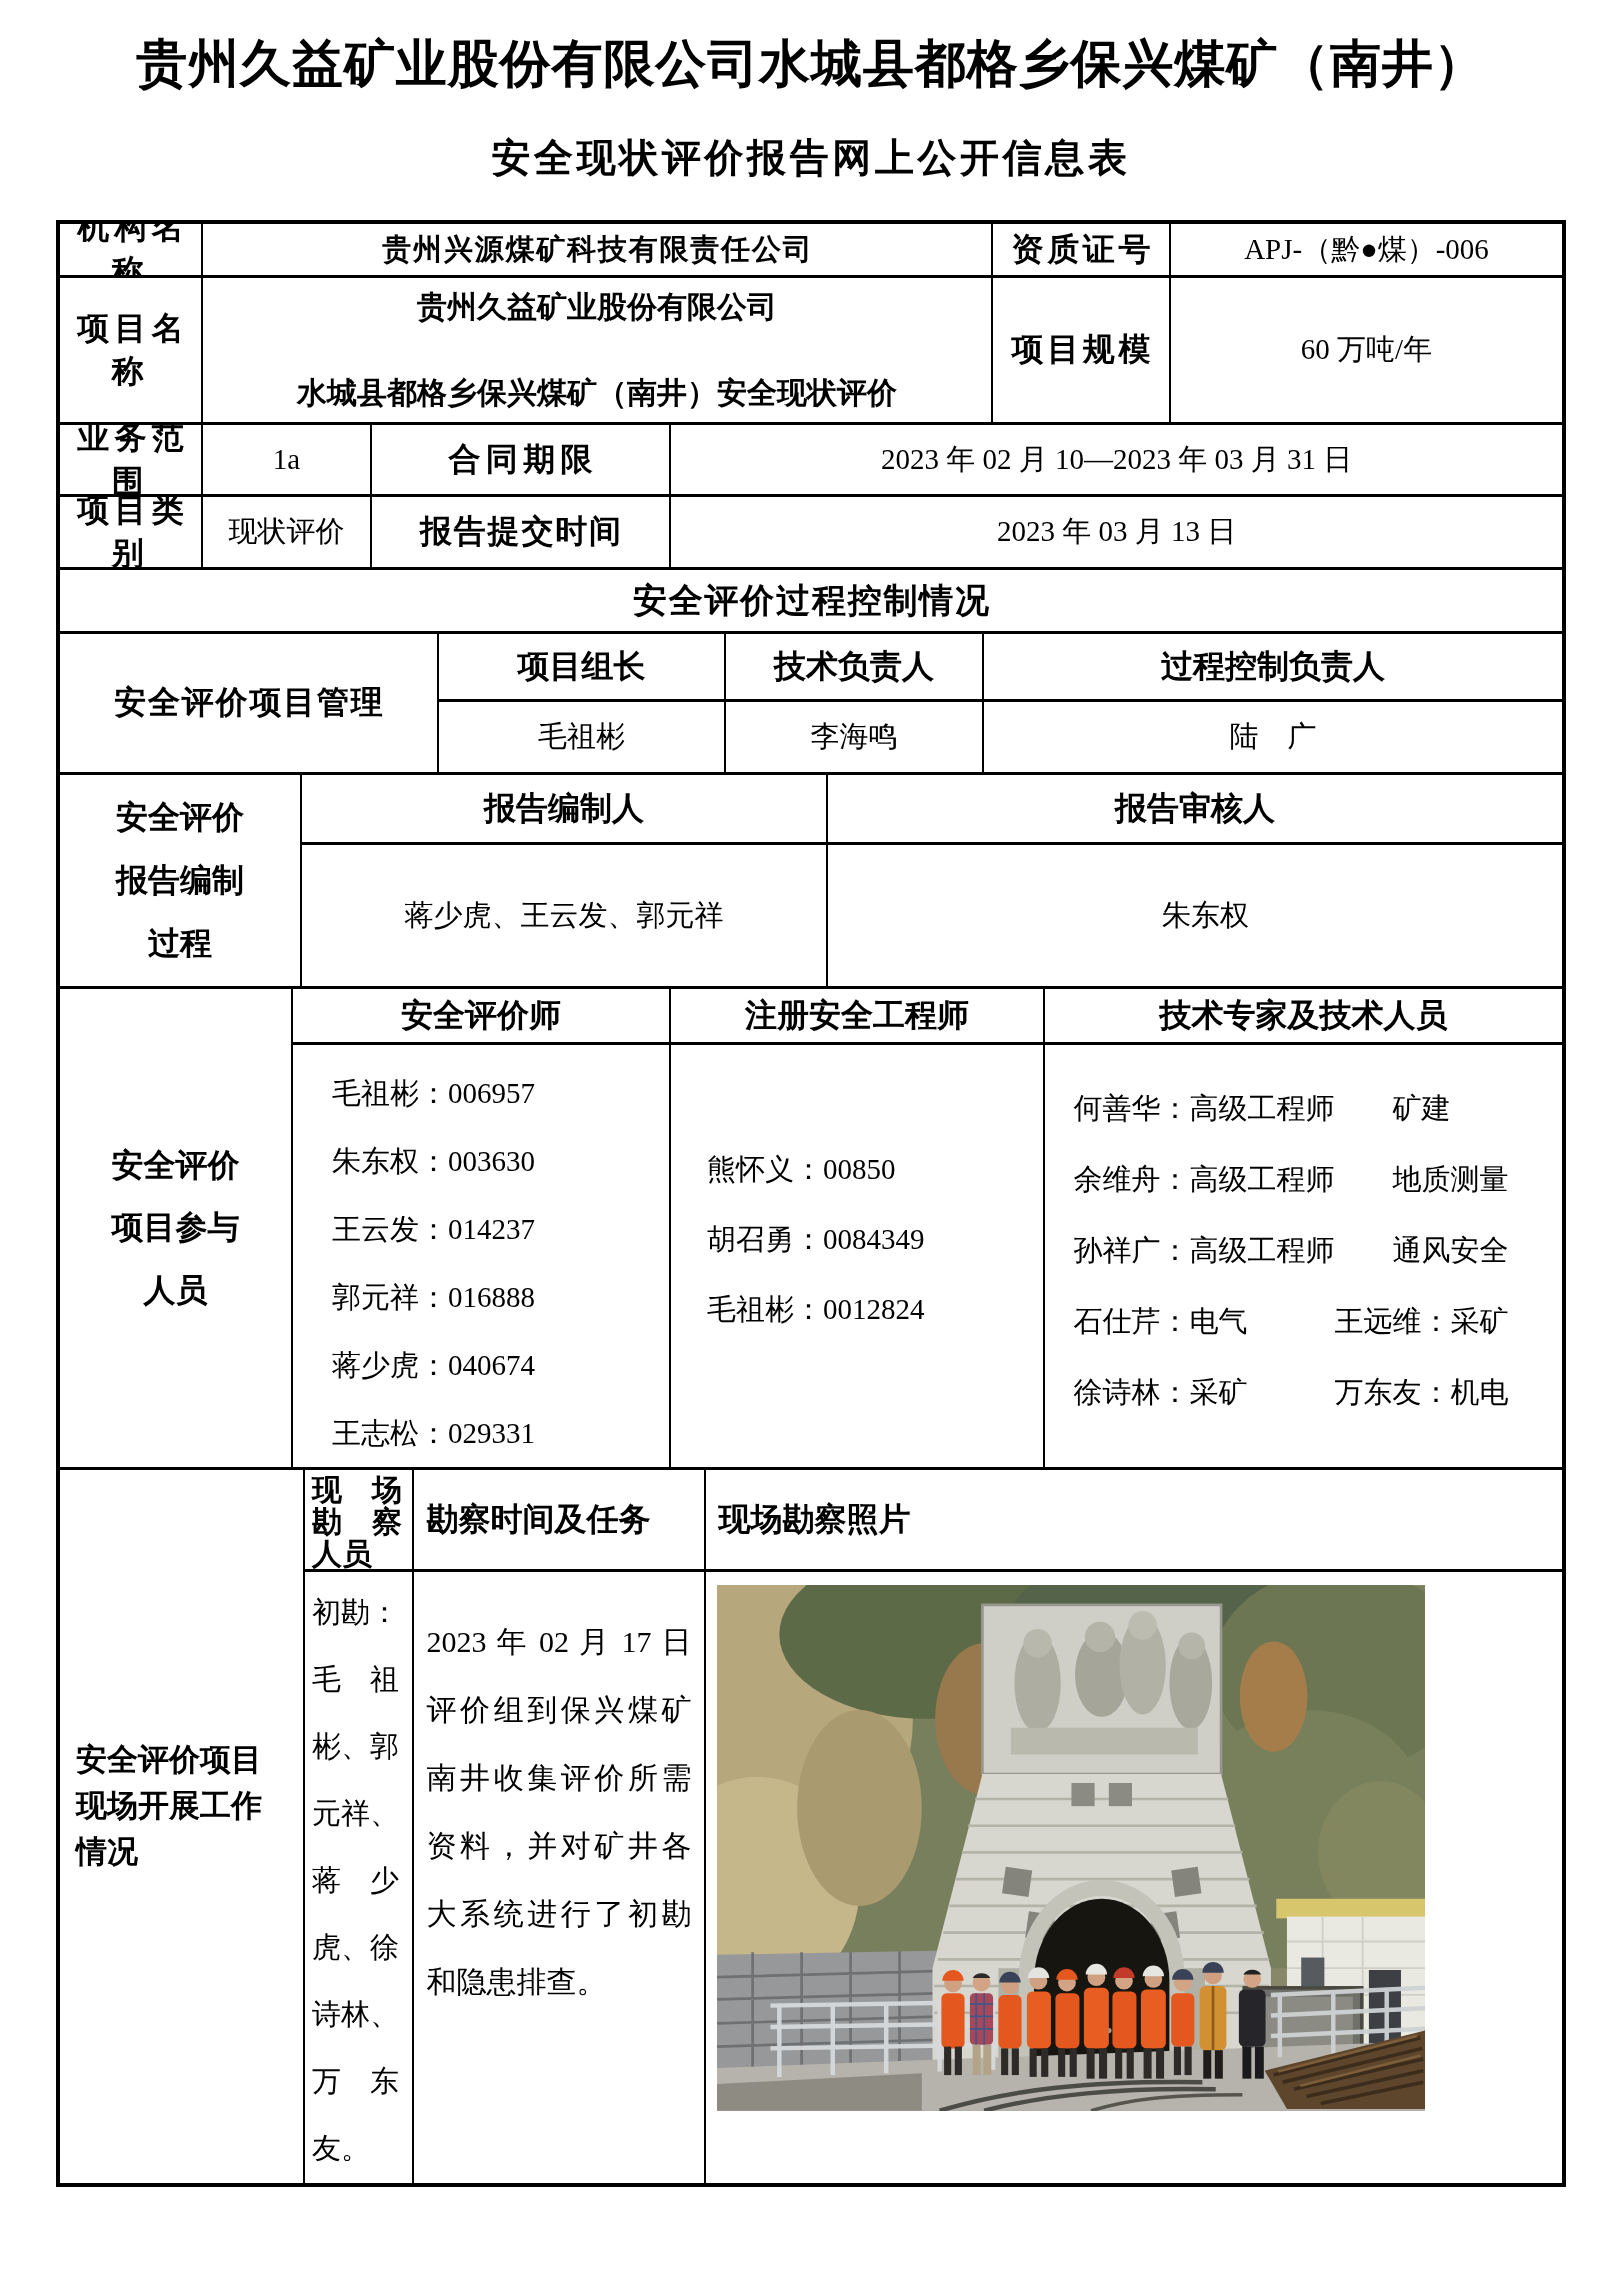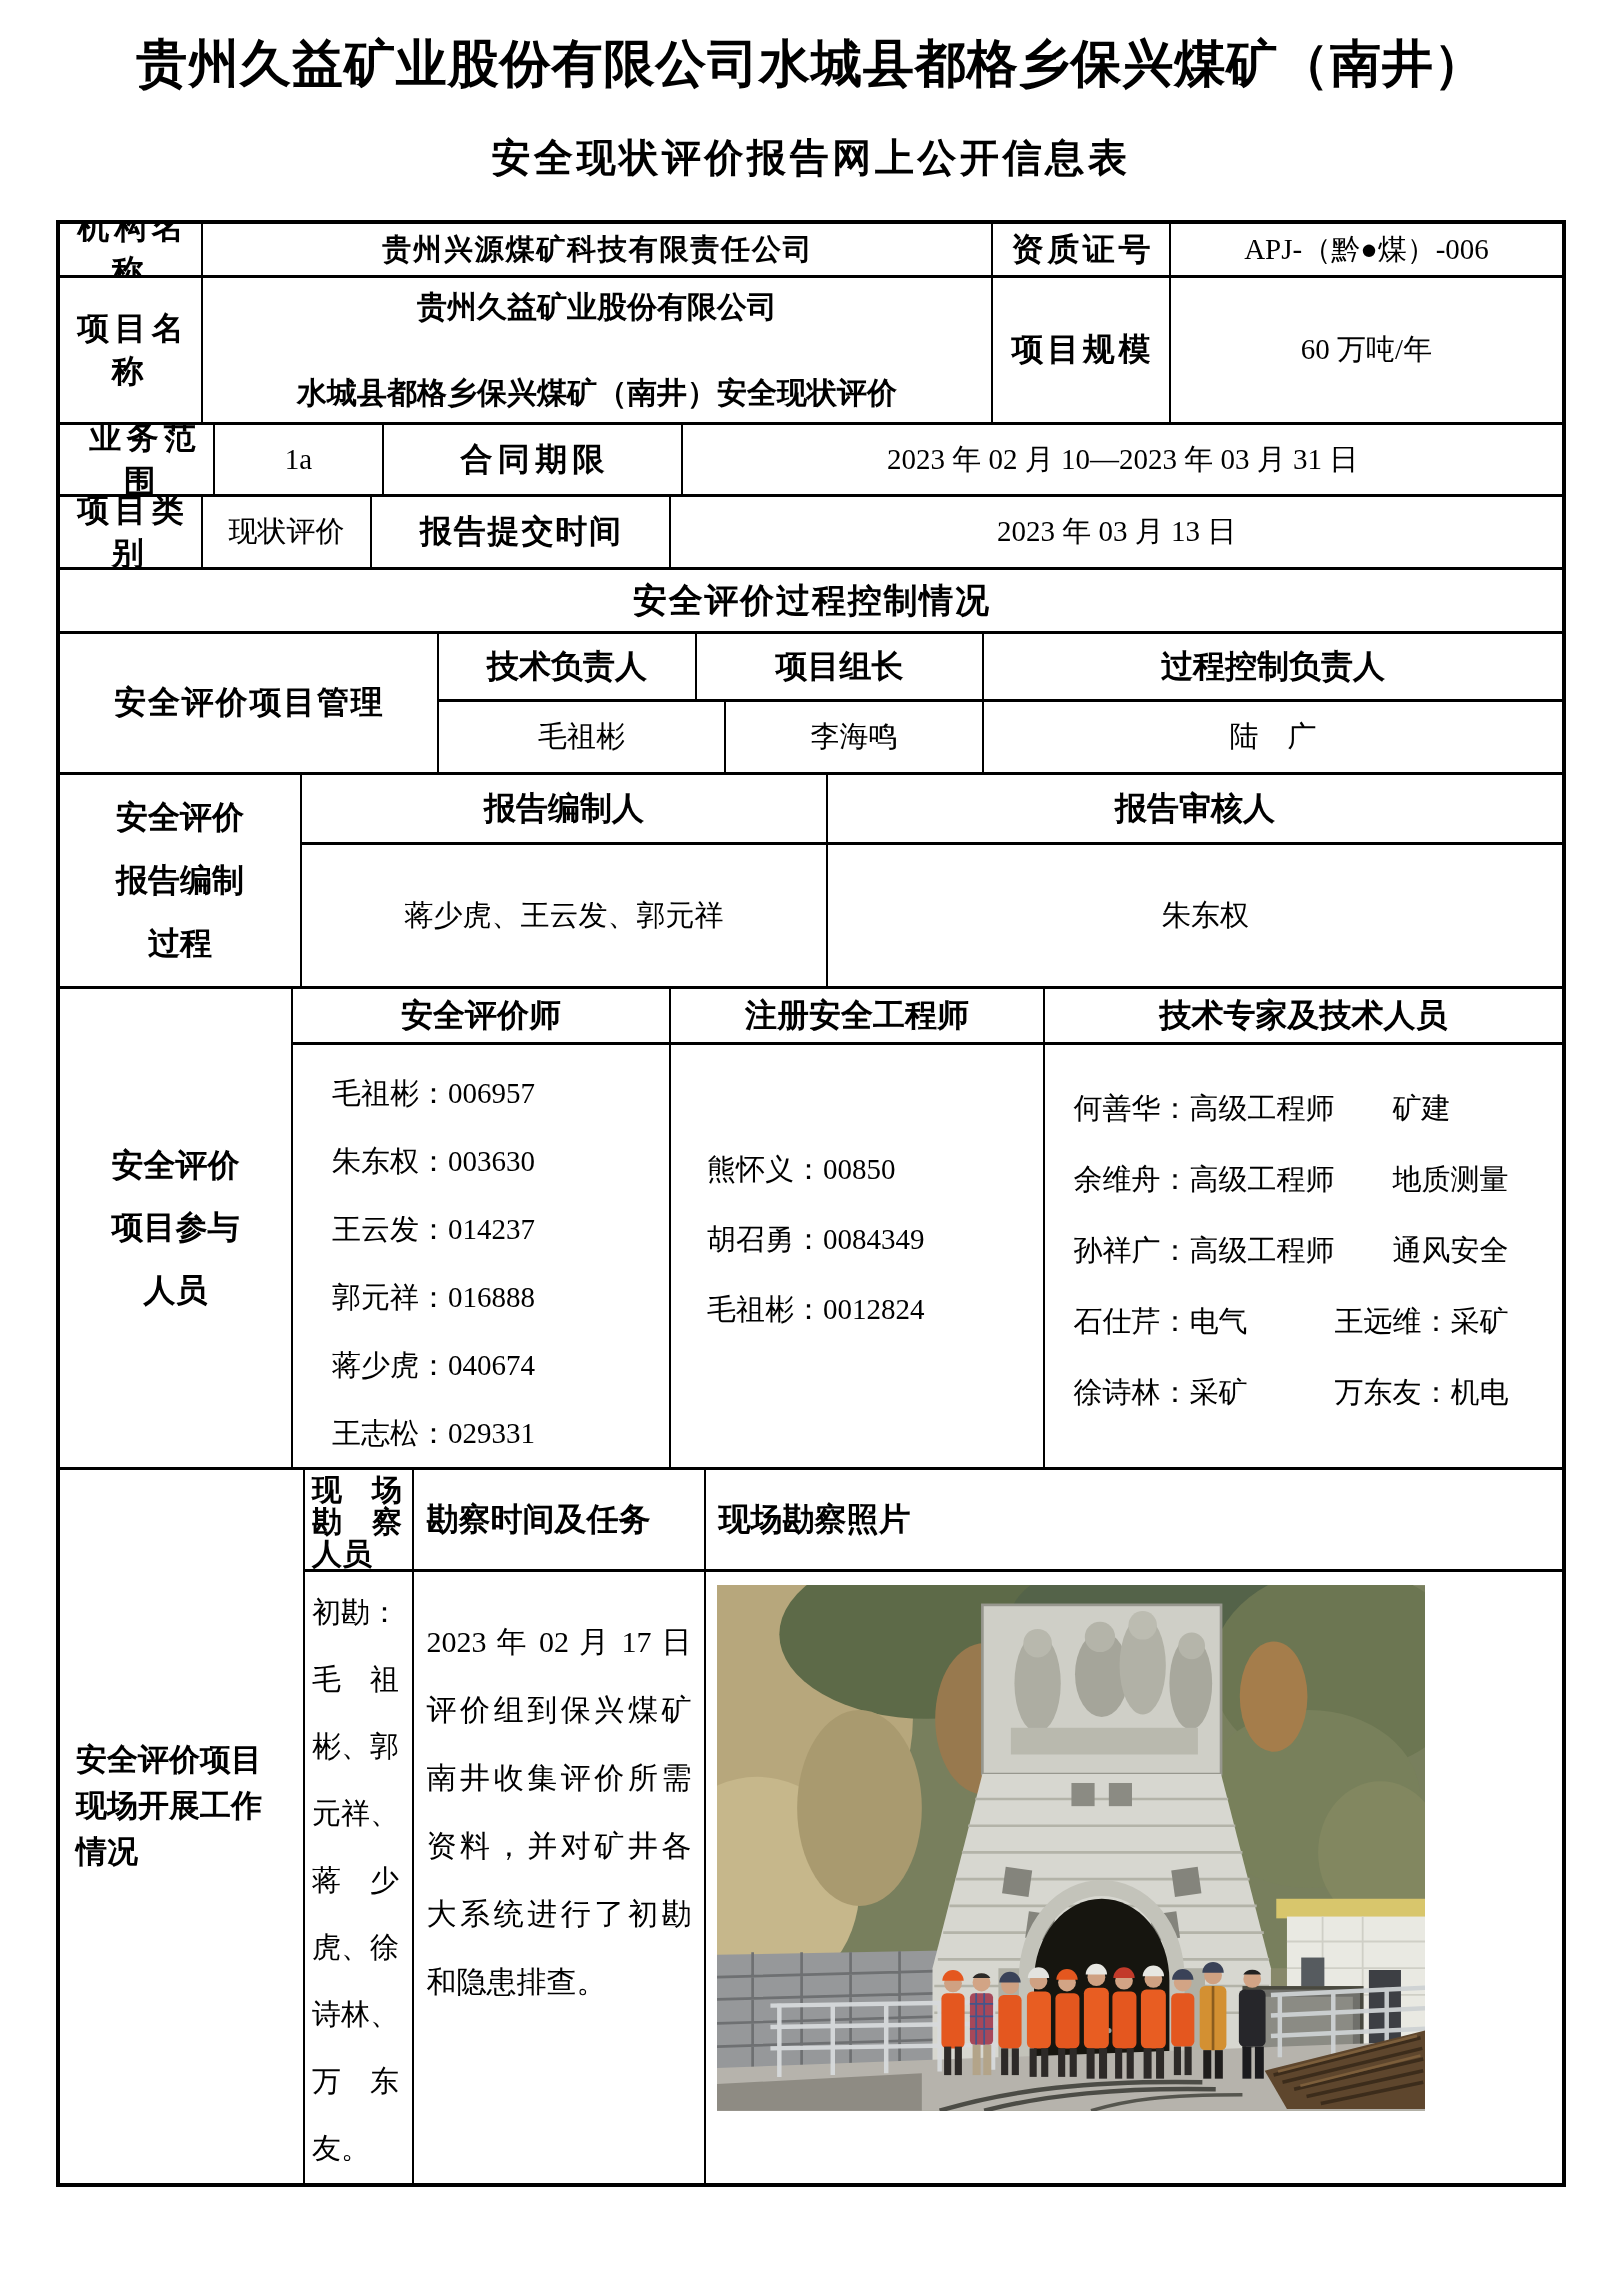--- a/index.html
+++ b/index.html
@@ -68,21 +68,21 @@
   <div class="row" style="height:147px;">
     <div class="c lab ls6" style="width:143px;">项目名称</div>
     <div class="c twoline" style="width:790px;gap:36px;">
       <div class="bold" style="font-size:30px;">贵州久益矿业股份有限公司</div>
       <div class="bold" style="font-size:30px;">水城县都格乡保兴煤矿（南井）安全现状评价</div>
     </div>
     <div class="c lab ls4" style="width:178px;">项目规模</div>
     <div class="c end" style="flex:1;">60 万吨/年</div>
   </div>
 
-  <div class="row" style="height:72px;padding-left:12px;">
+  <div class="row" style="height:72px;">
     <div class="c lab ls6" style="width:143px;">业务范围</div>
     <div class="c" style="width:169px;">1a</div>
     <div class="c lab ls6" style="width:299px;">合同期限</div>
     <div class="c end" style="flex:1;">2023 年 02 月 10—2023 年 03 月 31 日</div>
   </div>
 
   <div class="row" style="height:73px;">
     <div class="c lab ls6" style="width:143px;">项目类别</div>
     <div class="c" style="width:169px;">现状评价</div>
     <div class="c lab ls2" style="width:299px;">报告提交时间</div>
@@ -90,22 +90,22 @@
   </div>
 
   <div class="row" style="height:64px;">
     <div class="c lab end ls2" style="flex:1;font-size:34px;">安全评价过程控制情况</div>
   </div>
 
   <div class="row" style="height:141px;">
     <div class="c lab ls2" style="width:379px;">安全评价项目管理</div>
     <div class="stack">
       <div class="srow hb" style="height:68px;">
+        <div class="c lab" style="width:287px;">项目组长</div>
         <div class="c lab" style="width:258px;">技术负责人</div>
-        <div class="c lab" style="width:287px;">项目组长</div>
         <div class="c lab end" style="flex:1;">过程控制负责人</div>
       </div>
       <div class="srow" style="flex:1;">
         <div class="c" style="width:287px;">毛祖彬</div>
         <div class="c" style="width:258px;">李海鸣</div>
         <div class="c end" style="flex:1;">陆　广</div>
       </div>
     </div>
   </div>
 

